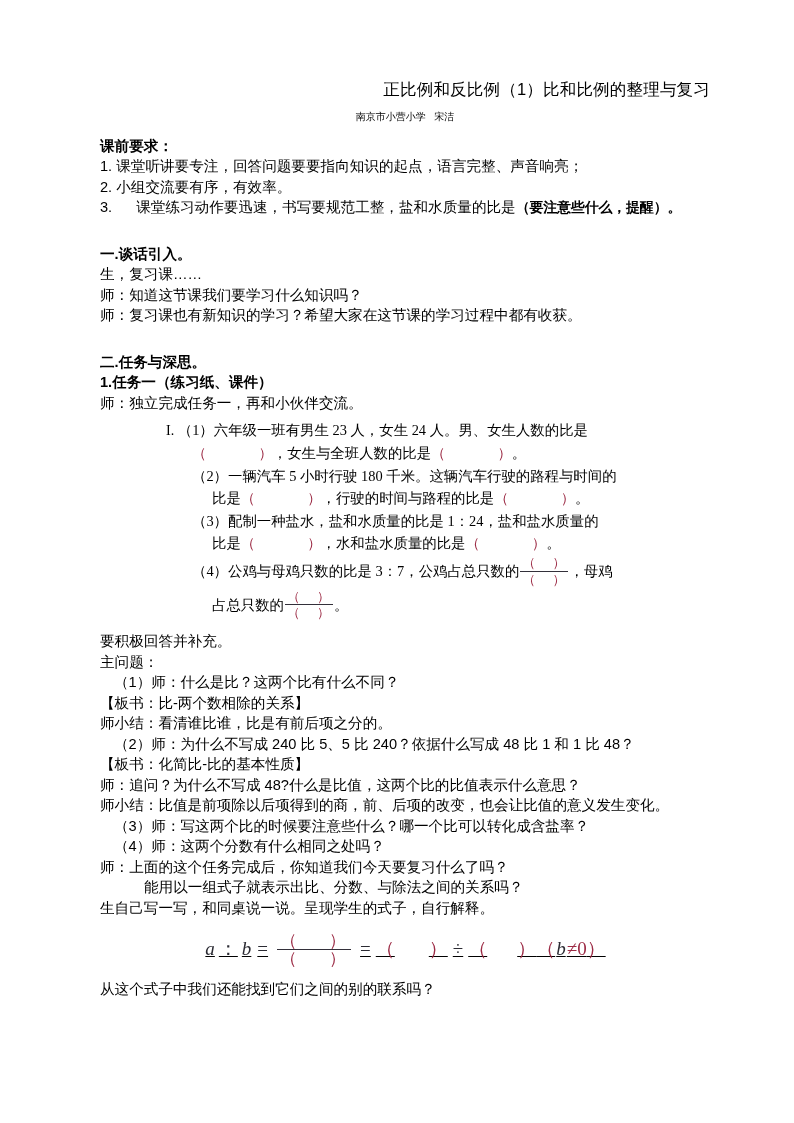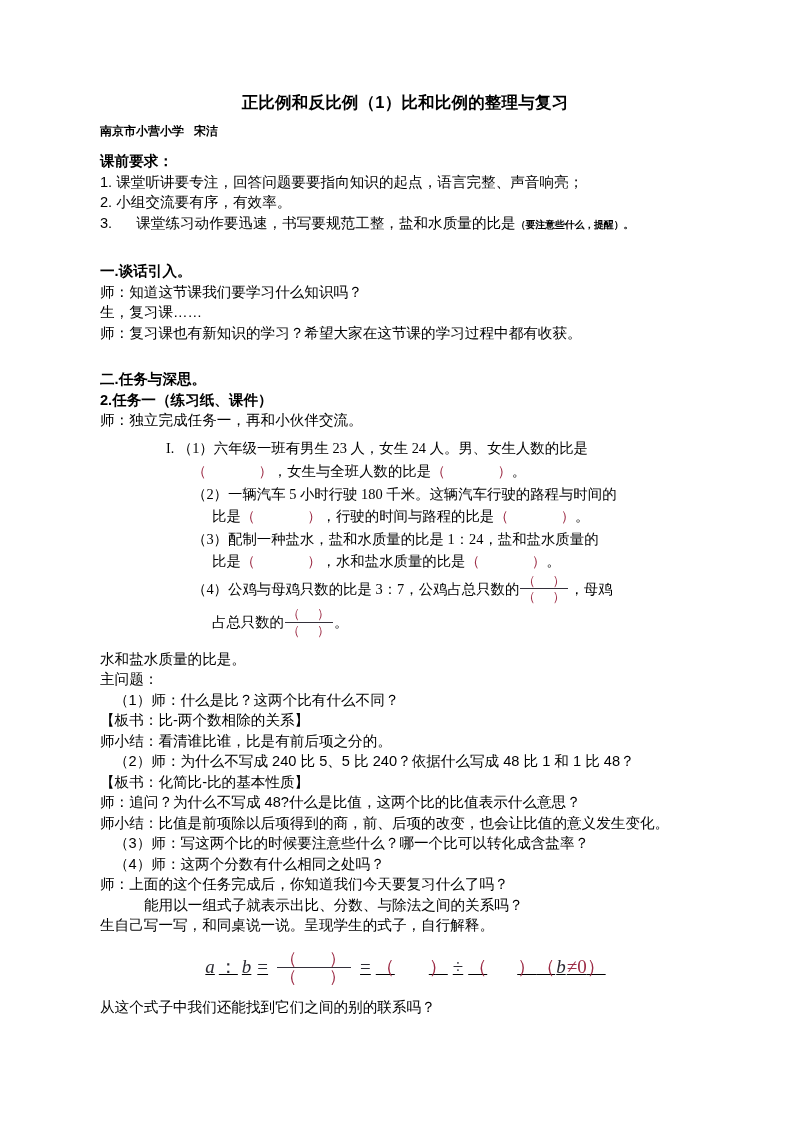--- a/index.html
+++ b/index.html
@@ -21,52 +21,51 @@
     position: absolute;
     left: 0; top: 0;
     width: 794px;
     height: 1123px;
     box-sizing: border-box;
     padding: 78px 84px 0 100px;
   }
 
   
   .doc-title {
-    text-align: center;
-    font-weight: bold;
+    text-align: right;
+    font-weight: normal;
     font-size: 16.5px;
     line-height: 1.35;
     letter-spacing: 0.2px;
-    margin: 13px 0 10px 0;
+    margin: 0 0 10px 0;
     white-space: nowrap;
   }
   .doc-byline {
-    text-align: left;
-    font-size: 12px;
+    text-align: center;
+    font-size: 10px;
     line-height: 1.35;
     margin: 0 0 12px 0;
     white-space: pre;
-    font-weight: bold;
   }
 
   
   .p {
     font-size: 14.6px;
     line-height: 20.5px;
     margin: 0;
     white-space: normal;
   }
   .p.bold { font-weight: bold; }
   .indent1 { padding-left: 14px; }
   .indent2 { padding-left: 44px; }
   .spacer-sm { height: 11px; }
   .spacer-lg { height: 26px; }
 
   .tiny-note {
-    font-size: 10px;
+    font-size: 14px;
     font-weight: bold;
     letter-spacing: -0.2px;
   }
 
   .right-note {
     text-align: left;
     font-size: 14.6px;
     line-height: 20.5px;
     margin: 0;
     padding-right: 2px;
@@ -185,28 +184,28 @@
   </div>
 
   <div class="p">
     <span>3.</span>
     <span style="display:inline-block;width:20px"></span><span>课堂练习动作要迅速，书写要规范工整，盐和水质量的比是</span><span class="tiny-note">（要注意些什么，提醒）。</span>
   </div>
 
   <div class="spacer-lg"></div>
 
   <div class="p bold">一.谈话引入。</div>
+  <div class="p">生，复习课……</div>
   <div class="p">师：知道这节课我们要学习什么知识吗？</div>
-  <div class="p">生，复习课……</div>
   <div class="p">师：复习课也有新知识的学习？希望大家在这节课的学习过程中都有收获。</div>
 
   <div class="spacer-lg"></div>
 
   <div class="p bold">二.任务与深思。</div>
-  <div class="p bold"><span>2.任务一（练习纸、课件）</span></div>
+  <div class="p bold"><span>1.任务一（练习纸、课件）</span></div>
   <div class="p">师：独立完成任务一，再和小伙伴交流。</div>
 
   <div class="exercise">
 
     <div class="ex-item">
       <div class="ex-line"><span class="ex-marker">I.</span>&nbsp;<span>（1）</span><span>六年级一班有男生 23 人，女生 24 人。男、女生人数的比是</span></div>
       <div class="ex-line cont"><span class="blank"><span>（</span><span class="gap"></span><span>）</span></span><span>，女生与全班人数的比是</span><span class="blank"><span>（</span><span class="gap"></span><span>）</span></span><span>。</span></div>
     </div>
 
     <div class="ex-item">
@@ -221,21 +220,21 @@
 
     <div class="ex-item" style="margin-top:2px">
       <div class="ex-line cont"><span>（4）</span><span>公鸡与母鸡只数的比是 3：7，公鸡占总只数的</span><span class="frac"><span class="num"><span>（</span><span class="gapf"></span><span>）</span></span><span class="bar"></span><span class="den"><span>（</span><span class="gapf"></span><span>）</span></span></span><span>，母鸡</span></div>
       <div class="ex-line cont" style="padding-left:46px;margin-top:4px"><span>占总只数的</span><span class="frac"><span class="num"><span>（</span><span class="gapf"></span><span>）</span></span><span class="bar"></span><span class="den"><span>（</span><span class="gapf"></span><span>）</span></span></span><span>。</span></div>
     </div>
 
   </div>
 
   <div class="spacer-sm"></div>
 
-  <div class="p">水和盐水质量的比是。</div>
+  <div class="p">要积极回答并补充。</div>
   <div class="p">主问题：</div>
 
   <div class="p indent1">（1）师：什么是比？这两个比有什么不同？</div>
   <div class="right-note">【板书：比-两个数相除的关系】</div>
   <div class="p">师小结：看清谁比谁，比是有前后项之分的。</div>
   <div class="p indent1">（2）师：为什么不写成 240 比 5、5 比 240？依据什么写成 48 比 1 和 1 比 48？</div>
   <div class="right-note">【板书：化简比-比的基本性质】</div>
   <div class="p">师：追问？为什么不写成 48?什么是比值，这两个比的比值表示什么意思？</div>
   <div class="p">师小结：比值是前项除以后项得到的商，前、后项的改变，也会让比值的意义发生变化。</div>
   <div class="p indent1">（3）师：写这两个比的时候要注意些什么？哪一个比可以转化成含盐率？</div>

